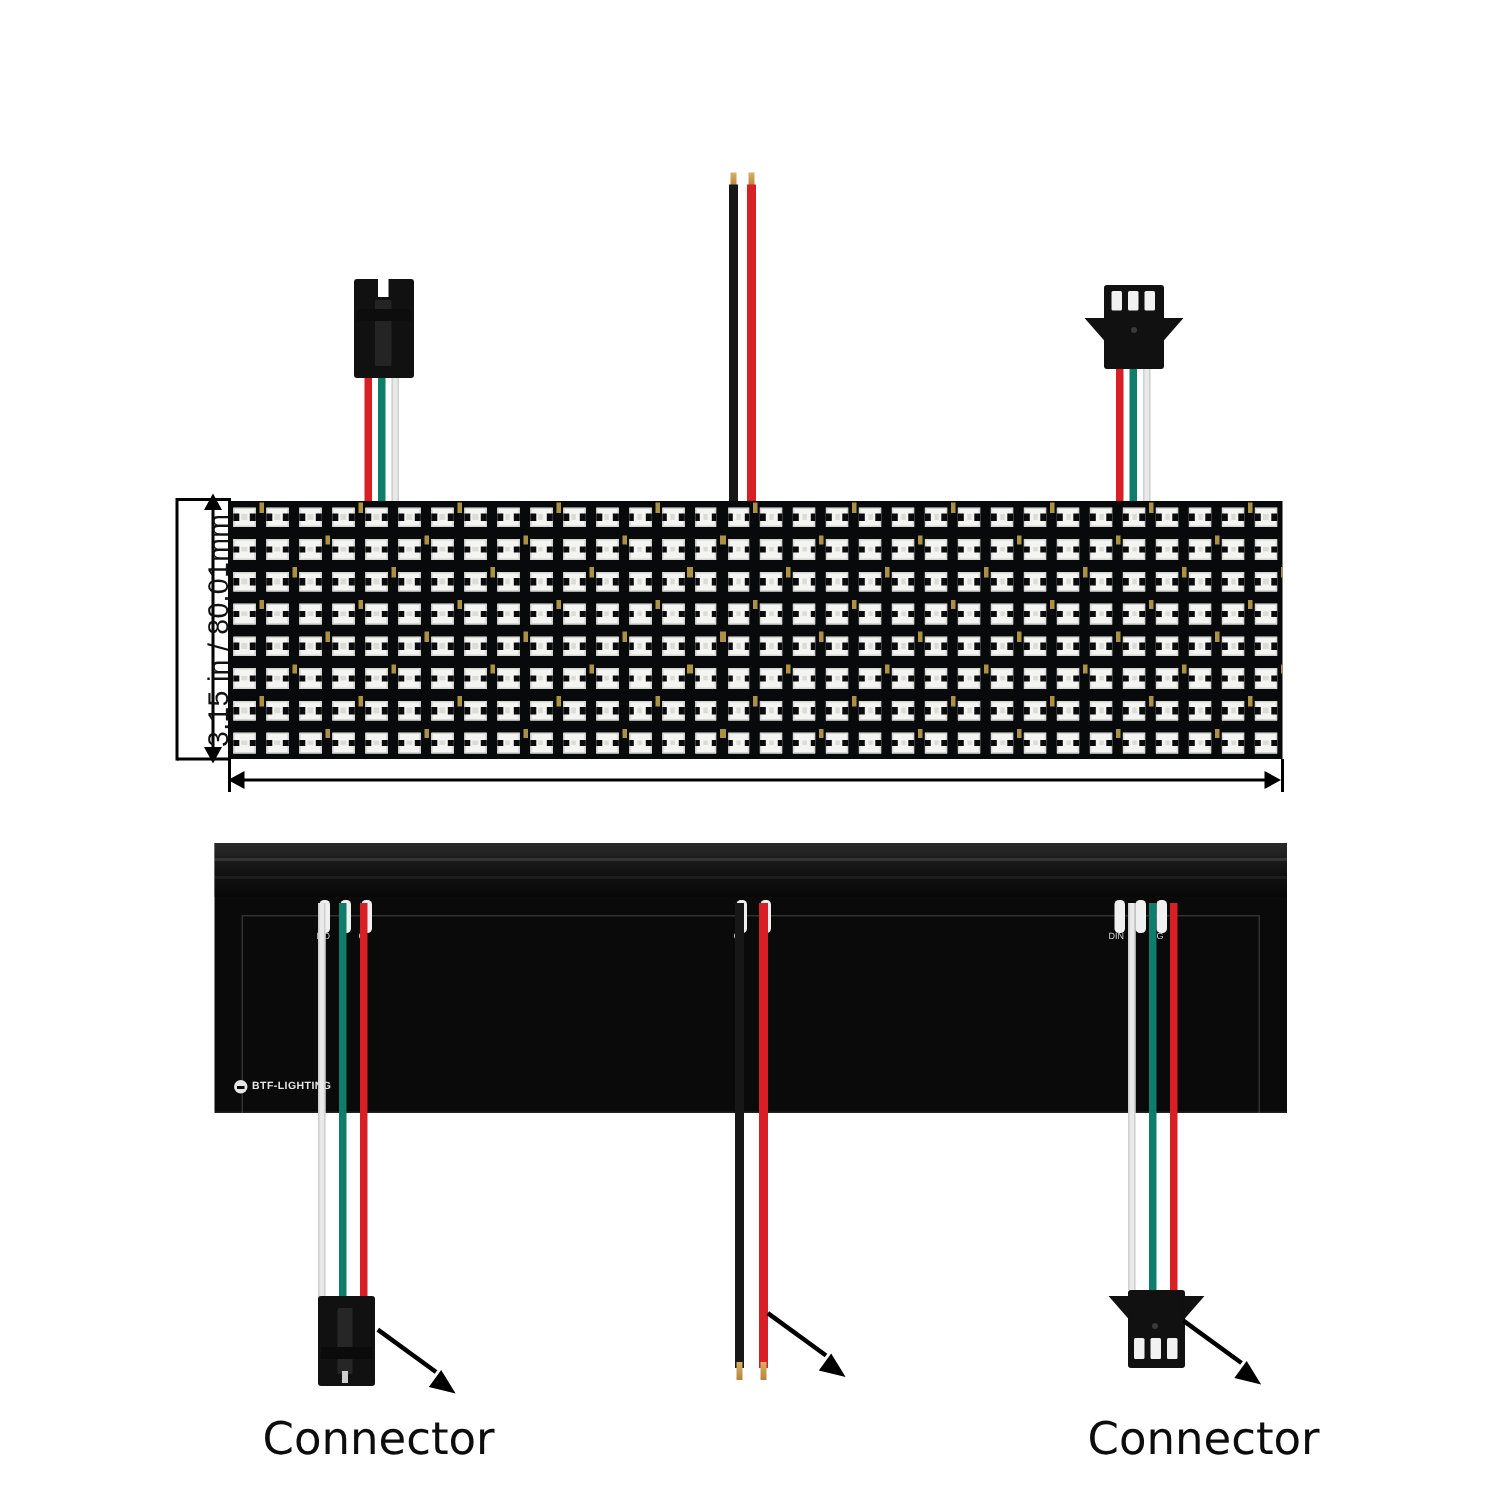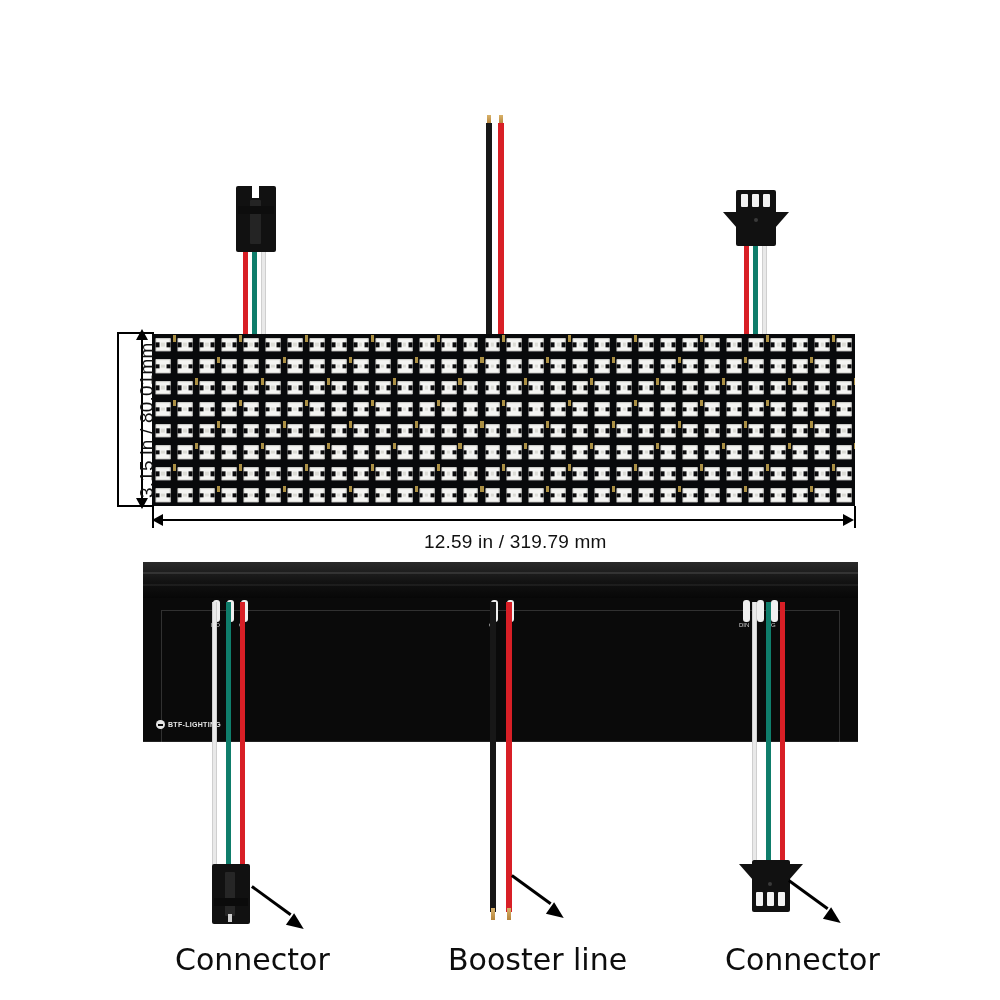--- a/index.html
+++ b/index.html
@@ -1651,21 +1651,20 @@
   <div class="arrow" style="left:136px; top:329px; border-width:0 6px 11px 6px; border-color:transparent transparent #000 transparent;"></div>
   <div class="arrow" style="left:136px; top:498px; border-width:11px 6px 0 6px; border-color:#000 transparent transparent transparent;"></div>
   <div class="dim-ext" style="left:117px; top:332px; width:1.5px; height:175px;"></div>
   <div class="dim-text dim-text-vert" style="left:136px; top:498px;">3.15 in / 80.01mm</div>
 
   <div class="dim-ext" style="left:152px; top:506px; width:1.5px; height:22px;"></div>
   <div class="dim-ext" style="left:854px; top:506px; width:1.5px; height:22px;"></div>
   <div class="dim-line" style="left:158px; top:519px; width:690px; height:1.5px;"></div>
   <div class="arrow" style="left:152px; top:514px; border-width:6px 11px 6px 0; border-color:transparent #000 transparent transparent;"></div>
   <div class="arrow" style="left:843px; top:514px; border-width:6px 0 6px 11px; border-color:transparent transparent transparent #000;"></div>
-  <div class="dim-text" style="left:424px; top:531px;">12.59 in / 319.79 mm</div>
 
   <div class="panel-back" style="left:143px; top:562px; width:715px; height:180px;">
     <div class="back-strip-top"></div>
     <div class="back-sheen" style="top:10px;"></div>
     <div class="back-sheen" style="top:22px; opacity:.55;"></div>
     <div class="back-outline" style="left:18px; top:48px; right:18px; bottom:0;"></div>
     <div class="back-body-edge"></div>
 
     <div class="pad" style="left:70px; top:38px;"></div>
     <div class="pad" style="left:84px; top:38px;"></div>
@@ -1728,16 +1727,15 @@
     <div class="shaft" style="width:48px; transform: rotate(36deg);"></div>
     <div class="head" style="left:38px; top:27px; transform: rotate(36deg);"></div>
   </div>
 
   <div class="callout" style="left:789px; top:879px;">
     <div class="shaft" style="width:48px; transform: rotate(36deg);"></div>
     <div class="head" style="left:38px; top:27px; transform: rotate(36deg);"></div>
   </div>
 
   <div class="caption" style="left:175px; top:942px;">Connector</div>
-  <div class="caption" style="left:448px; top:942px;">Booster line</div>
   <div class="caption" style="left:725px; top:942px;">Connector</div>
 
 </div>
 
 </body></html>

